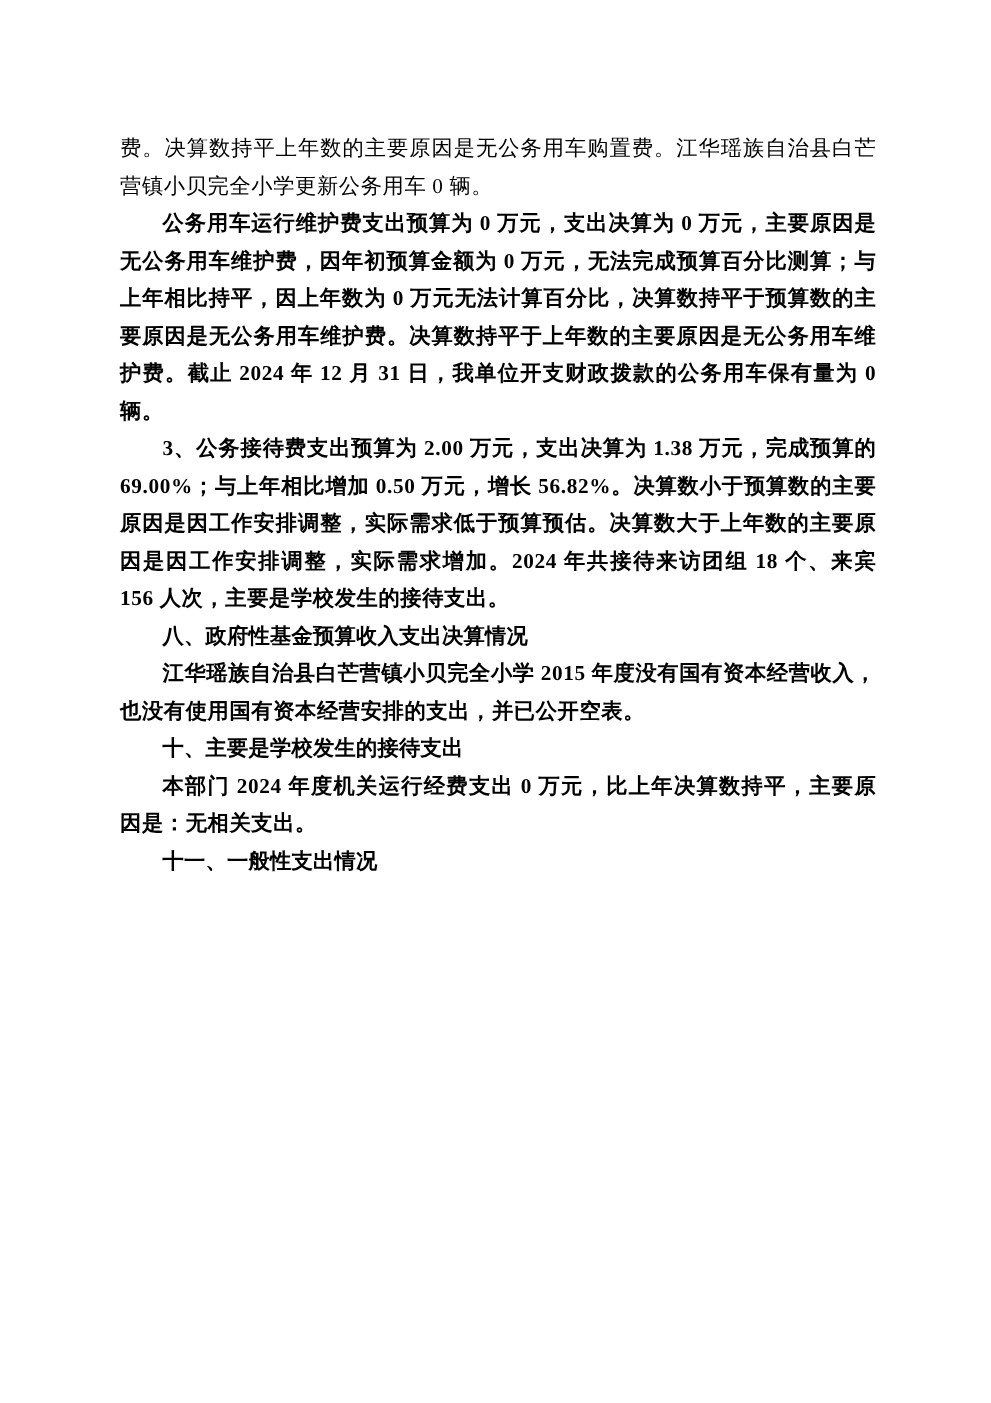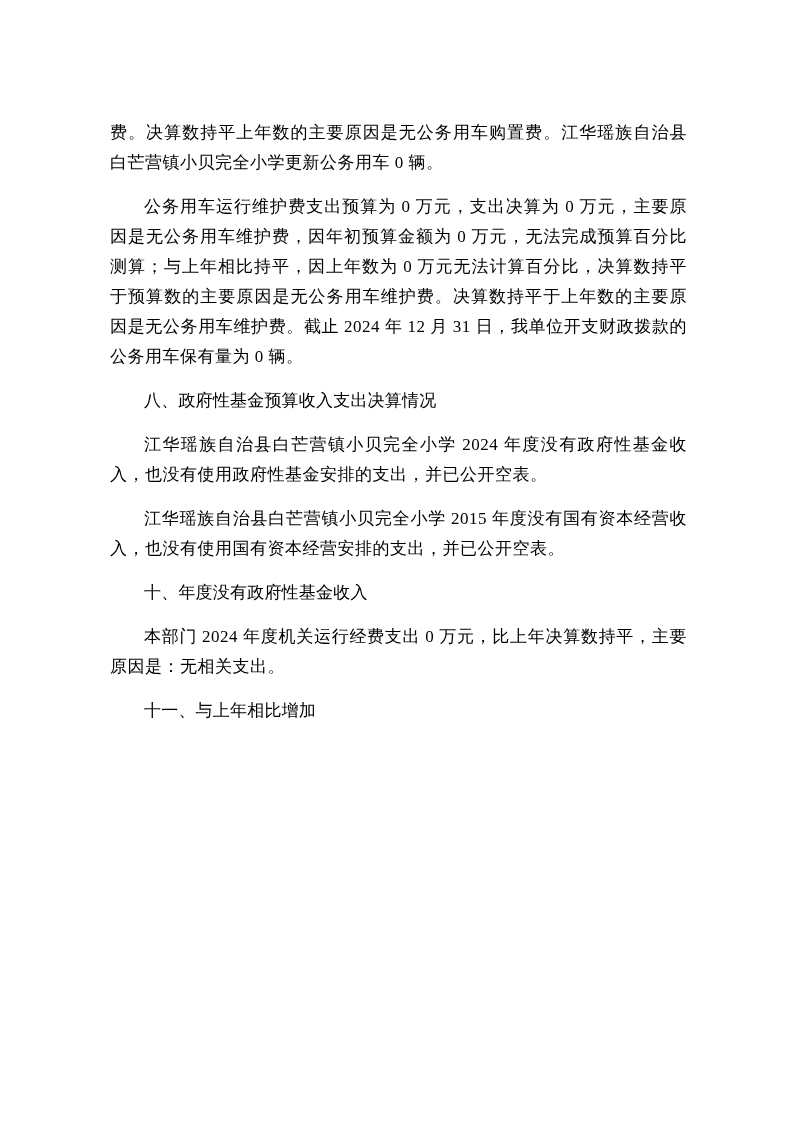--- a/index.html
+++ b/index.html
@@ -15,46 +15,47 @@
     font-family: "Liberation Serif", "DejaVu Serif", serif;
   }
   .page {
     box-sizing: border-box;
     width: 793px;
     height: 1122px;
     padding: 104px 92px 60px 96px;
     background: #ffffff;
   }
   .doc p {
-    margin: 14px;
+    margin: 0;
     font-size: 17px;
     line-height: 30px;
     text-align: justify;
     letter-spacing: 0.5px;
   }
   .doc p.paragraph-indent {
     text-indent: 2em;
+    font-weight: bold;
   }
   .doc p.paragraph-noindent {
     text-indent: 0;
   }
   .doc p.heading {
-    font-weight: normal;
+    font-weight: bold;
     text-indent: 2em;
     font-family: "Liberation Sans", "DejaVu Sans", sans-serif;
     letter-spacing: 0.2px;
   }
 </style>
 </head>
 <body>
 
 <div class="page">
   <div class="doc" id="doc-body">
       <p class="paragraph-noindent">费。决算数持平上年数的主要原因是无公务用车购置费。江华瑶族自治县白芒营镇小贝完全小学更新公务用车 0 辆。</p>
       <p class="paragraph-indent">公务用车运行维护费支出预算为 0 万元，支出决算为 0 万元，主要原因是无公务用车维护费，因年初预算金额为 0 万元，无法完成预算百分比测算；与上年相比持平，因上年数为 0 万元无法计算百分比，决算数持平于预算数的主要原因是无公务用车维护费。决算数持平于上年数的主要原因是无公务用车维护费。截止 2024 年 12 月 31 日，我单位开支财政拨款的公务用车保有量为 0 辆。</p>
+      <p class="paragraph-indent">3、公务接待费支出预算为 2.00 万元，支出决算为 1.38 万元，完成预算的 69.00%；与上年相比增加 0.50 万元，增长 56.82%。决算数小于预算数的主要原因是因工作安排调整，实际需求低于预算预估。决算数大于上年数的主要原因是因工作安排调整，实际需求增加。2024 年共接待来访团组 18 个、来宾 156 人次，主要是学校发生的接待支出。</p>
       <p class="heading">八、政府性基金预算收入支出决算情况</p>
-      <p class="paragraph-indent">江华瑶族自治县白芒营镇小贝完全小学 2024 年度没有政府性基金收入，也没有使用政府性基金安排的支出，并已公开空表。</p>
       <p class="paragraph-indent">江华瑶族自治县白芒营镇小贝完全小学 2015 年度没有国有资本经营收入，也没有使用国有资本经营安排的支出，并已公开空表。</p>
-      <p class="heading">十、年度没有政府性基金收入</p>
+      <p class="heading">十、主要是学校发生的接待支出</p>
       <p class="paragraph-indent">本部门 2024 年度机关运行经费支出 0 万元，比上年决算数持平，主要原因是：无相关支出。</p>
-      <p class="heading">十一、与上年相比增加</p>
+      <p class="heading">十一、一般性支出情况</p>
     </div>
 </div>
 
 </body></html>

